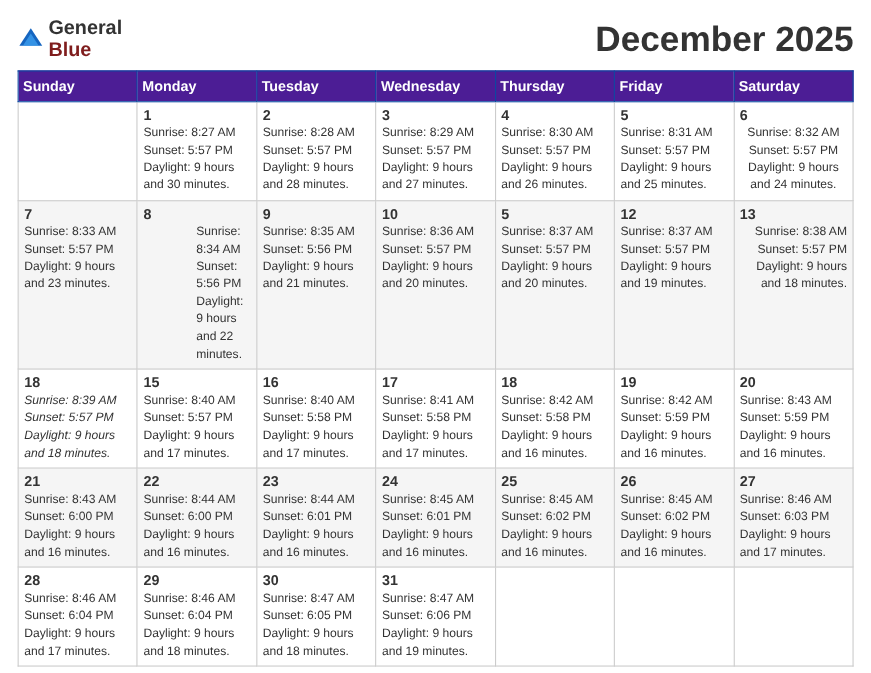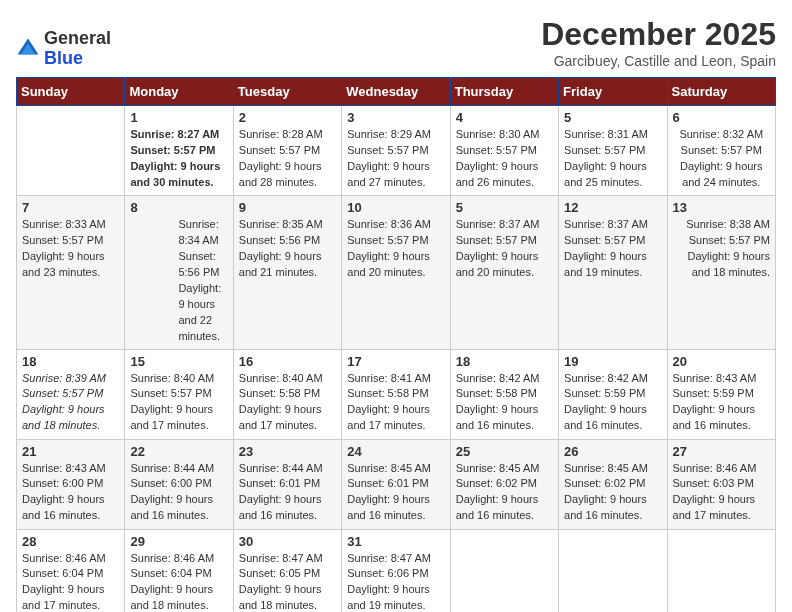--- a/index.html
+++ b/index.html
@@ -6,35 +6,35 @@
     body {
       font-family: Arial, sans-serif;
       background: #fff;
       width: 792px;
       min-height: 612px;
       padding: 16px;
     }
     .header {
       display: flex;
       justify-content: space-between;
-      align-items: flex-end;
+      align-items: center;
       margin-bottom: 8px;
     }
     .logo {
       display: flex;
       align-items: center;
       gap: 4px;
     }
     .logo-text {
       font-size: 18px;
       font-weight: bold;
       line-height: 1.1;
     }
     .logo-general { color: #333; }
-    .logo-blue { color: #1d4ed8; }
+    .logo-blue { color: #7f1d1d; }
     .logo-icon {
       width: 24px;
       height: 24px;
     }
     .title-block {
       text-align: right;
     }
     .month-title {
       font-size: 32px;
       font-weight: bold;
@@ -43,21 +43,21 @@
     .location {
       font-size: 14px;
       color: #555;
     }
     table {
       width: 100%;
       border-collapse: collapse;
       table-layout: fixed;
     }
     thead tr th {
-      background: #7f1d1d;
+      background: #4c1d95;
       color: #fff;
       font-size: 13px;
       font-weight: bold;
       padding: 6px 4px;
       text-align: left;
       border: 1px solid #0d47a1;
     }
     tbody tr td {
       border: 1px solid #ccc;
       vertical-align: top;
@@ -93,42 +93,41 @@
       <polygon points="15,2 28,22 2,22" fill="#1565c0"></polygon>
       <polygon points="15,8 24,22 6,22" fill="#42a5f5" opacity="0.7"></polygon>
     </svg>
     <div class="logo-text">
       <span class="logo-general">General</span><br>
       <span class="logo-blue">Blue</span>
     </div>
   </div>
   <div class="title-block">
     <div class="month-title">December 2025</div>
-    <div class="location">Garcibuey, Castille and Leon, Spain</div>
   </div>
 </div>
 
 <table>
   <thead>
     <tr id="weekday-header">
     <th>Sunday</th>
         <th>Monday</th>
         <th>Tuesday</th>
         <th>Wednesday</th>
         <th>Thursday</th>
         <th>Friday</th>
         <th>Saturday</th>
       </tr>
   </thead>
   <tbody id="calendar-body">
   <tr>
         <td class="empty-cell"></td>
         <td>
           <div class="day-number">1</div>
-          <div class="day-info" style="white-space: pre-line; font-weight: bold;">Sunrise: 8:27 AM
+          <div class="day-info" style="white-space: pre-line;">Sunrise: 8:27 AM
 Sunset: 5:57 PM
 Daylight: 9 hours
 and 30 minutes.</div>
         </td>
         <td>
           <div class="day-number">2</div>
           <div class="day-info" style="white-space: pre-line;">Sunrise: 8:28 AM
 Sunset: 5:57 PM
 Daylight: 9 hours
 and 28 minutes.</div>

